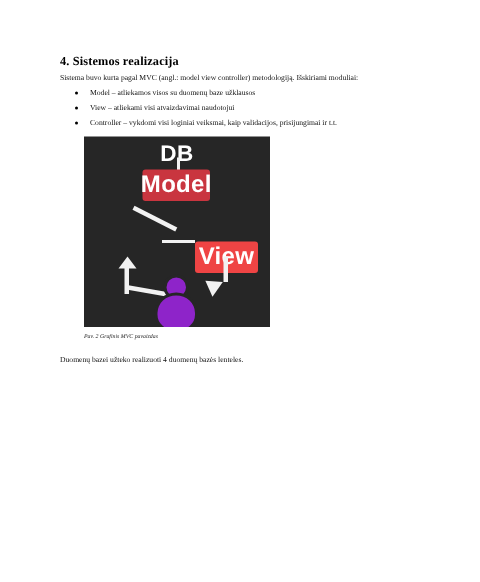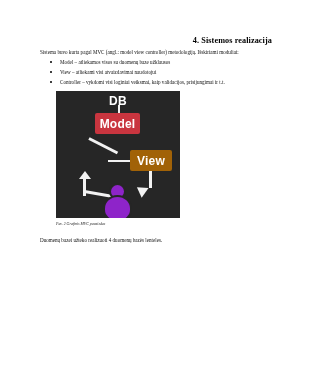--- a/index.html
+++ b/index.html
@@ -26,21 +26,21 @@
   }
   .content {
     position: absolute;
     left: 40px;
     top: 36px;
     width: 232px;
   }
   .doc-heading {
     font-size: 8.2px;
     font-weight: bold;
-    text-align: right;
+    text-align: left;
     margin: 0 0 3.5px 0;
     letter-spacing: 0.1px;
     line-height: 1.15;
     color: #000;
   }
   .intro-para {
     font-size: 5.1px;
     line-height: 1.25;
     margin: 0 0 4px 0;
     text-align: left;
@@ -84,21 +84,21 @@
     background: #262626;
     overflow: hidden;
   }
   .db-label {
     position: absolute;
     left: 0; right: 0;
     top: 3px;
     text-align: center;
     color: #ffffff;
     font-family: "Liberation Sans", sans-serif;
-    font-size: 12px;
+    font-size: 15px;
     font-weight: bold;
     letter-spacing: 0.3px;
   }
   
   .conn-db {
     position: absolute;
     left: 61.5px;
     top: 14px;
     width: 2.4px;
     height: 9px;
@@ -107,43 +107,43 @@
   
   .node {
     position: absolute;
     font-family: "Liberation Sans", sans-serif;
     font-weight: bold;
     color: #ffffff;
     display: flex;
     align-items: center;
     justify-content: center;
     border-radius: 2px;
-    font-size: 12px;
+    font-size: 16px;
     letter-spacing: 0.2px;
   }
   .node-model {
     left: 39px;
     top: 22px;
     width: 45px;
     height: 21px;
     background: #c9353f;
   }
   .node-contr {
     left: 8px;
     top: 59px;
     width: 44px;
     height: 21px;
     background: #ef8c2a;
   }
   .node-view {
     left: 74px;
-    top: 59px;
+    top: 70px;
     width: 42px;
     height: 21px;
-    background: #a16207;
+    background: #ef4444;
   }
   
   .conn-model-contr {
     position: absolute;
     left: 33px;
     top: 46px;
     width: 32px;
     height: 3px;
     background: #f2f2f2;
     transform: rotate(27deg);

